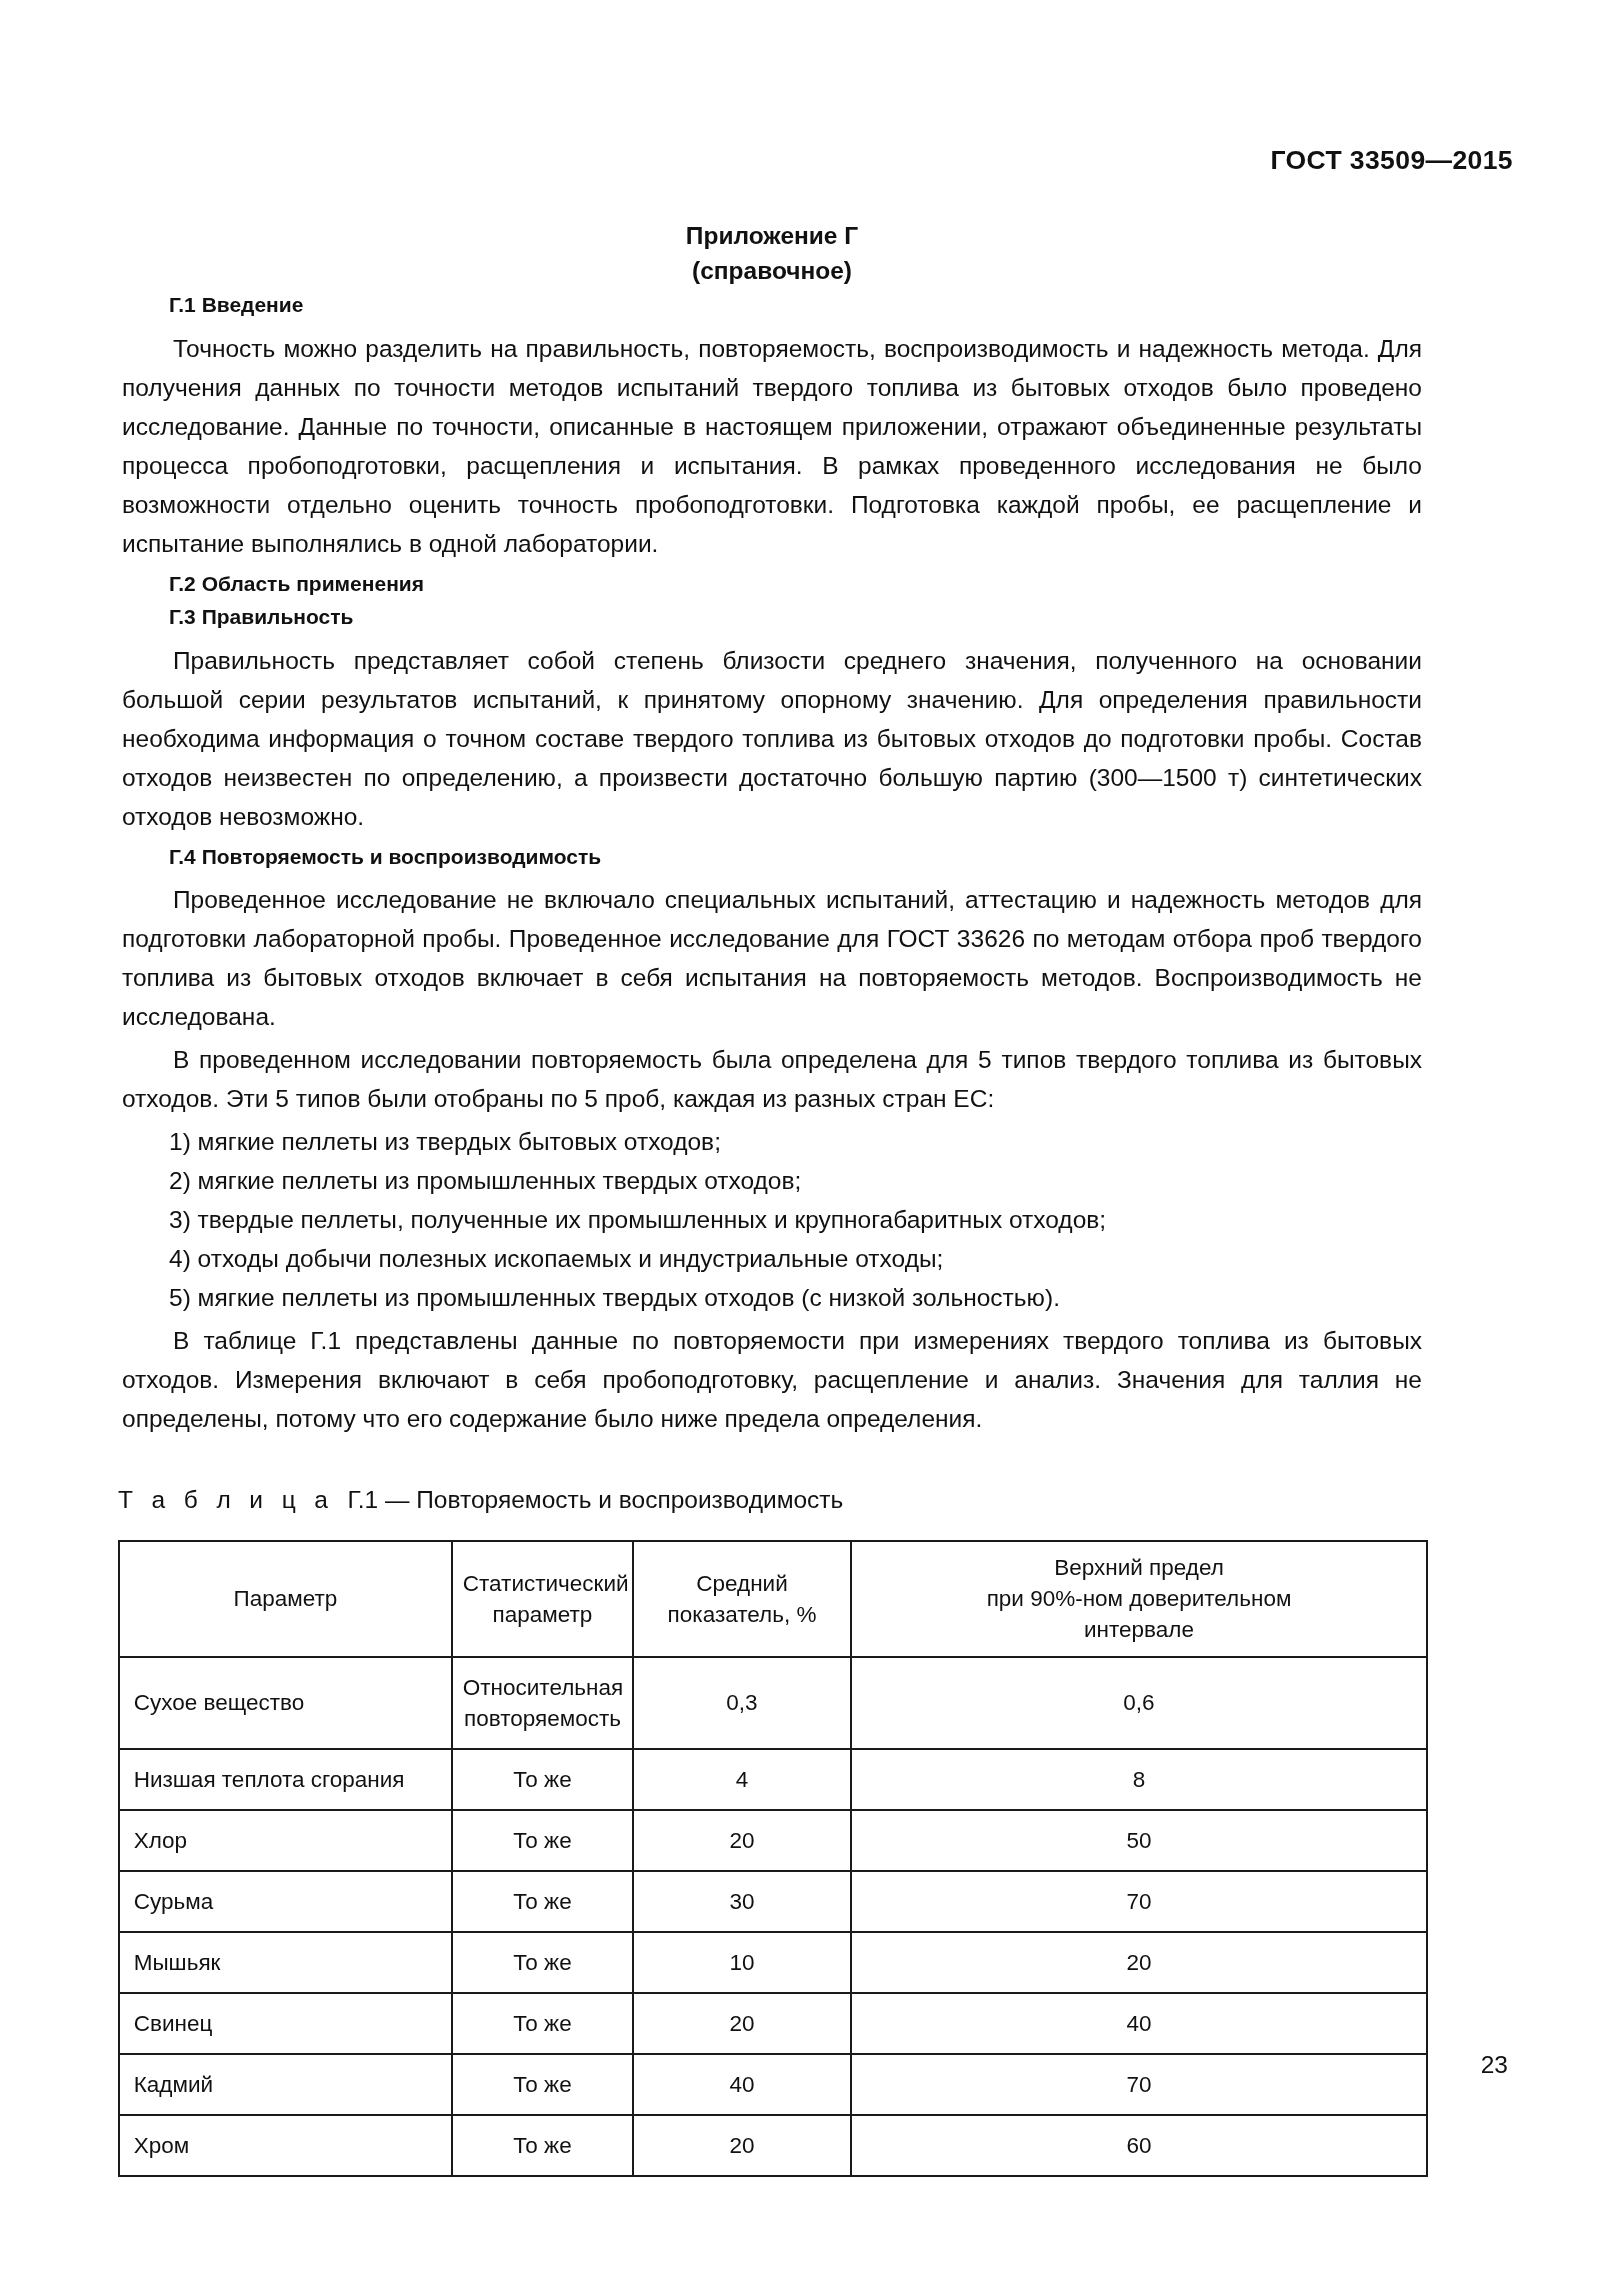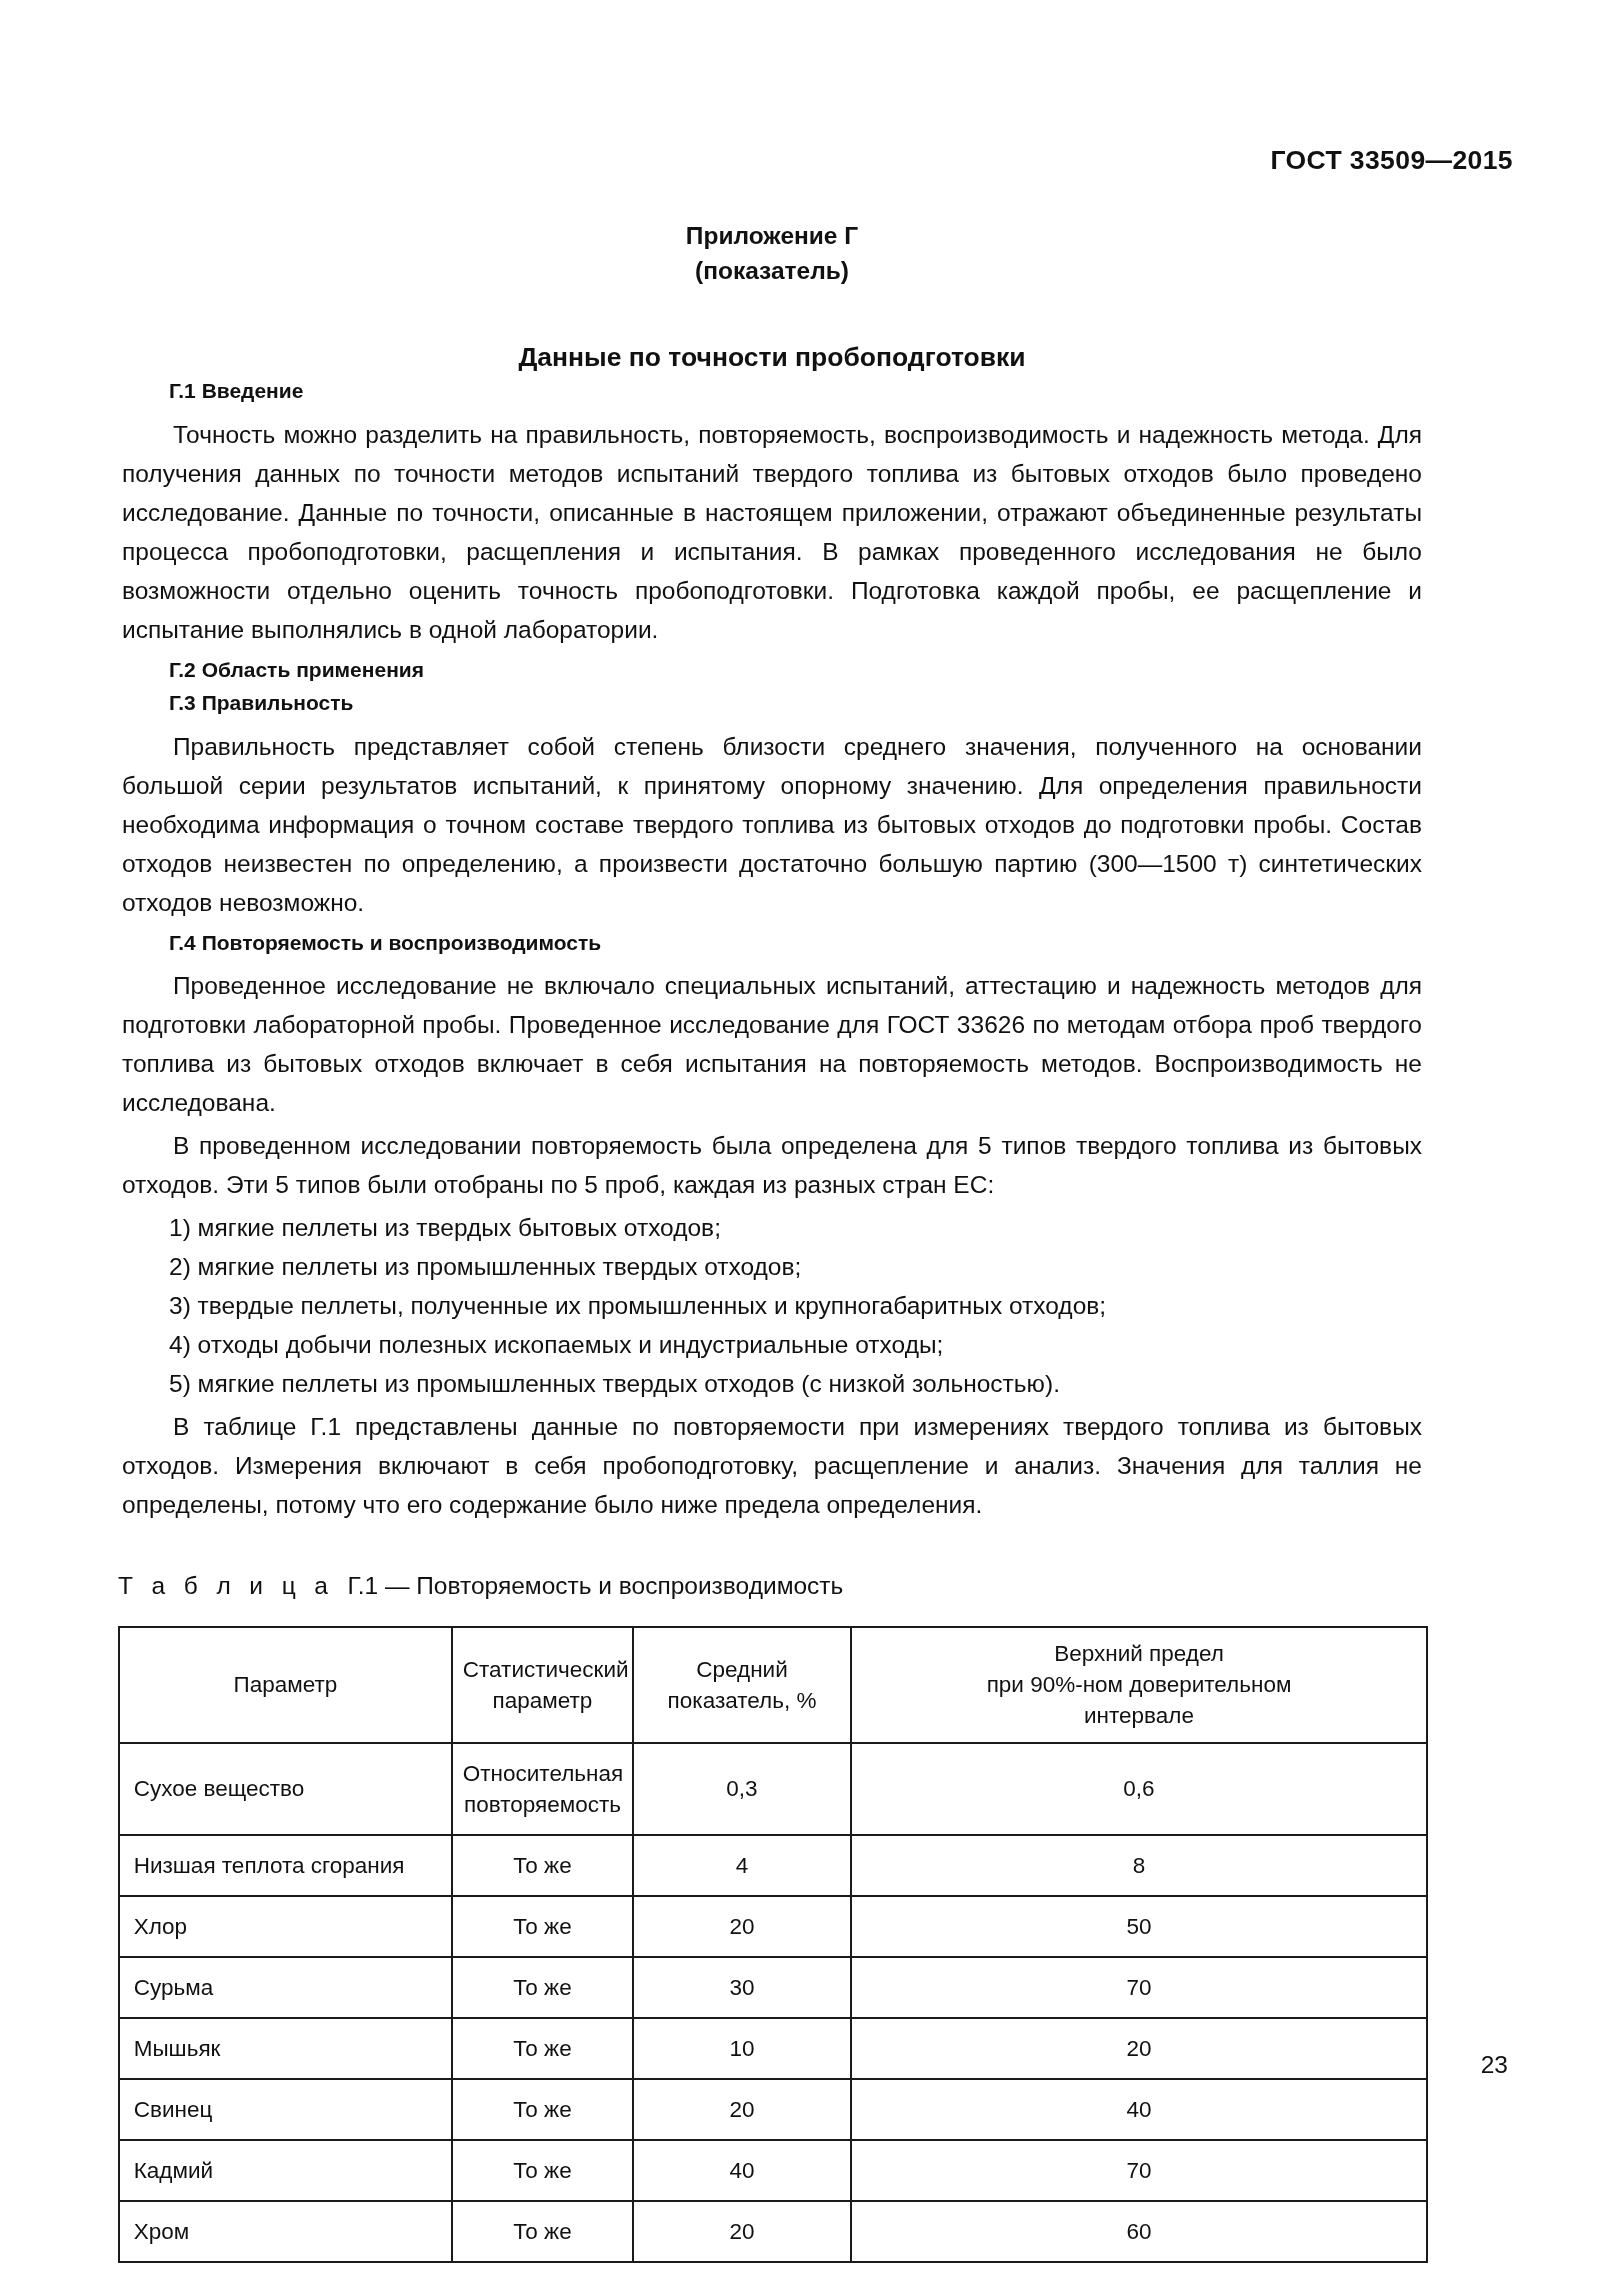--- a/index.html
+++ b/index.html
@@ -146,23 +146,22 @@
 </head>
 <body>
 
 <div class="page">
 
   <div class="running-header">ГОСТ 33509—2015</div>
 
   <div class="content">
 
     <div class="annex-title">Приложение Г</div>
-    <div class="annex-sub">(показатель)</div>
-
-    <div class="doc-title">Данные по точности пробоподготовки</div>
+    <div class="annex-sub">(справочное)</div>
+
 
     <h3 class="sect sect-gap">Г.1  Введение</h3>
     <p class="body first">Точность можно разделить на правильность, повторяемость, воспроизводимость и надежность метода. Для получения данных по точности методов испытаний твердого топлива из бытовых отходов было проведено исследование. Данные по точности, описанные в настоящем приложении, отражают объединенные результаты процесса пробоподготовки, расщепления и испытания. В рамках проведенного исследования не было возможности отдельно оценить точность пробоподготовки. Подготовка каждой пробы, ее расщепление и испытание выполнялись в одной лаборатории.</p>
 
     <h3 class="sect sect-gap">Г.2  Область применения</h3>
 
     <h3 class="sect sect-gap">Г.3  Правильность</h3>
     <p class="body first">Правильность представляет собой степень близости среднего значения, полученного на основании большой серии результатов испытаний, к принятому опорному значению. Для определения правильности необходима информация о точном составе твердого топлива из бытовых отходов до подготовки пробы. Состав отходов неизвестен по определению, а произвести достаточно большую партию (300—1500 т) синтетических отходов невозможно.</p>
 
     <h3 class="sect sect-gap">Г.4  Повторяемость и воспроизводимость</h3>

